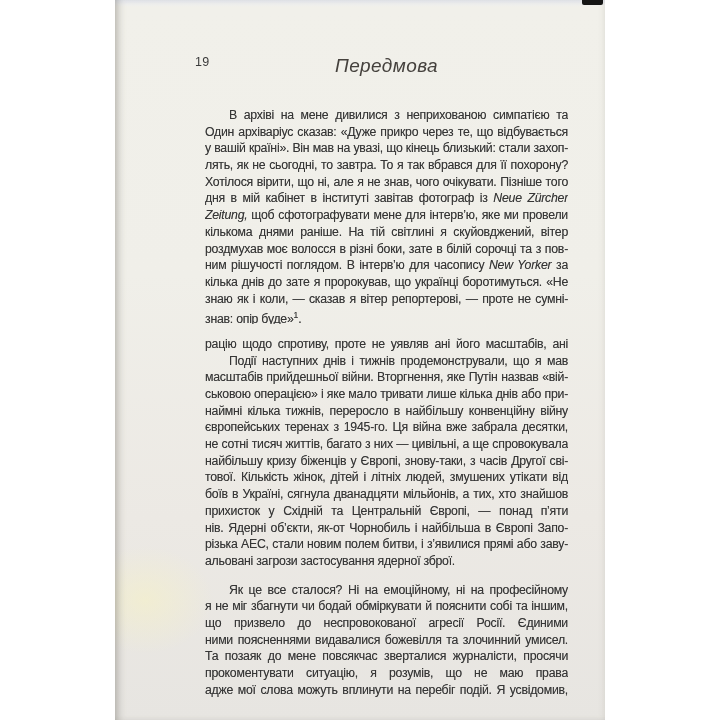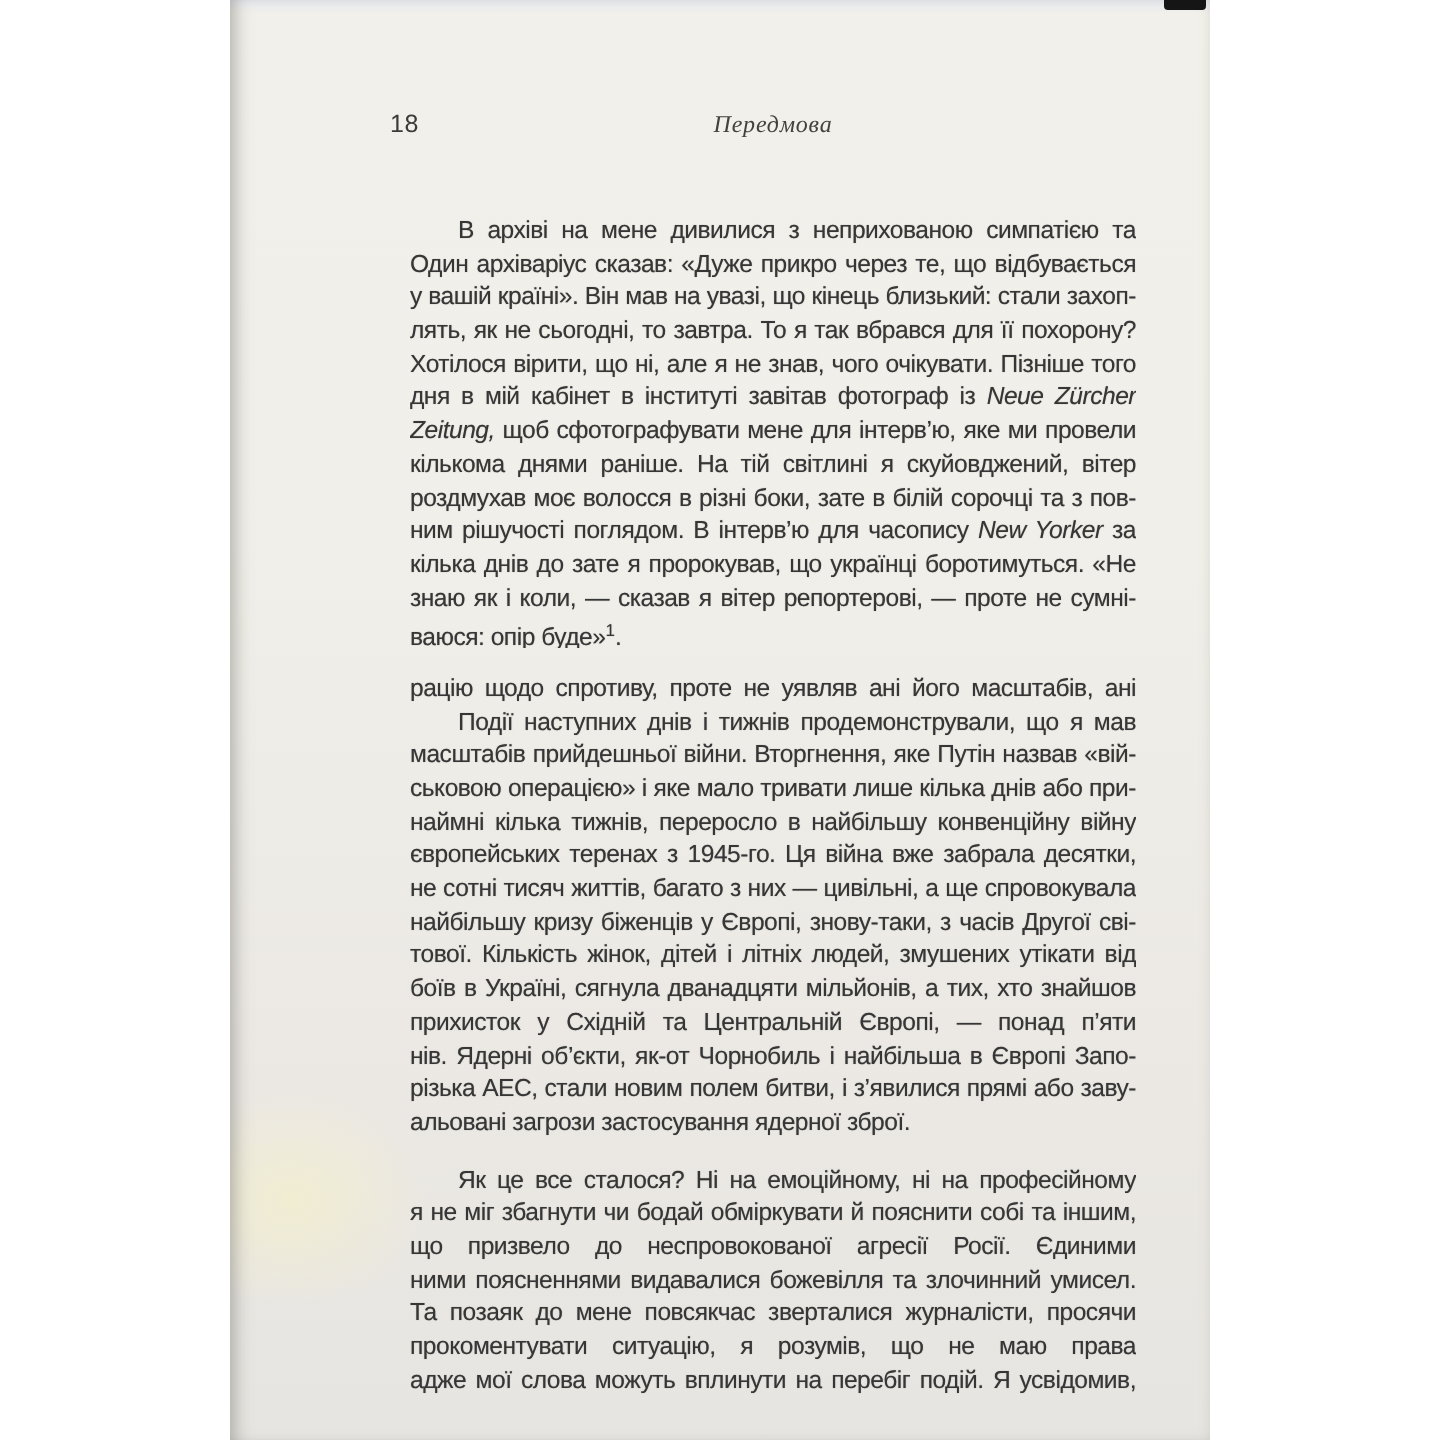--- a/index.html
+++ b/index.html
@@ -29,22 +29,22 @@
   
   .content { position: absolute; left: 78px; top: 0; width: 387px; }
 
   .header { position: absolute; top: 55px; left: 0; width: 387px; height: 16px; }
   .page-number {
     position: absolute; left: 2px; top: 0;
     font-size: 12.5px; color: #3b3b3b; letter-spacing: 0.3px;
   }
   .running-head {
     position: absolute; left: 0; right: 0; top: 0; text-align: center;
-    font-family: Liberation Serif, serif; font-style: italic;
-    font-size: 12px; color: #45413d; letter-spacing: 0.4px;
+    font-family: Liberation Sans, sans-serif; font-style: italic;
+    font-size: 19px; color: #45413d; letter-spacing: 0.4px;
   }
 
   .body-text {
     position: absolute; top: 95px; left: 0; width: 387px;
     font-size: 12.3px; line-height: 16.7px; letter-spacing: -0.25px;
     color: #363636;
     text-shadow: 0 0 0.5px rgba(70,70,70,0.55);
   }
   .para { margin: 12px; }
   .line {
@@ -58,38 +58,38 @@
   .sup { font-size: 8.5px; vertical-align: 4.5px; letter-spacing: 0; }
 </style>
 </head>
 <body>
 
 <div class="canvas">
   <div class="photo">
     <div class="corner-mark"></div>
     <div class="content">
       <div class="header">
-        <span class="page-number">18</span>
+        <span class="page-number">19</span>
         <span class="running-head">Передмова</span>
       </div>
       <div class="body-text">
           <div class="para">
             <div class="line first"><span>В архіві на мене дивилися з неприхованою симпатією та жалем.</span></div>
             <div class="line"><span>Один архіваріус сказав: «Дуже прикро через те, що відбувається</span></div>
             <div class="line"><span>у вашій країні». Він мав на увазі, що кінець близький: стали захоп-</span></div>
             <div class="line"><span>лять, як не сьогодні, то завтра. То я так вбрався для її похорону?</span></div>
             <div class="line"><span>Хотілося вірити, що ні, але я не знав, чого очікувати. Пізніше того</span></div>
             <div class="line"><span>дня в мій кабінет в інституті завітав фотограф із </span><span class="it">Neue Zürcher</span></div>
             <div class="line"><span class="it">Zeitung,</span><span> щоб сфотографувати мене для інтерв’ю, яке ми провели</span></div>
             <div class="line"><span>кількома днями раніше. На тій світлині я скуйовджений, вітер</span></div>
             <div class="line"><span>роздмухав моє волосся в різні боки, зате в білій сорочці та з пов-</span></div>
             <div class="line"><span>ним рішучості поглядом. В інтерв’ю для часопису </span><span class="it">New Yorker</span><span> за</span></div>
             <div class="line"><span>кілька днів до зате я пророкував, що українці боротимуться. «Не</span></div>
             <div class="line"><span>знаю як і коли, — сказав я вітер репортерові, — проте не сумні-</span></div>
-            <div class="line end"><span>ваюся: опір буде»</span><span class="sup">1</span><span>.</span></div>
+            <div class="line end"><span>знав: опір буде»</span><span class="sup">1</span><span>.</span></div>
           </div>
           <div class="para">
             <div class="line"><span>рацію щодо спротиву, проте не уявляв ані його масштабів, ані</span></div>
             <div class="line first"><span>Події наступних днів і тижнів продемонстрували, що я мав</span></div>
             <div class="line"><span>масштабів прийдешньої війни. Вторгнення, яке Путін назвав «вій-</span></div>
             <div class="line"><span>ськовою операцією» і яке мало тривати лише кілька днів або при-</span></div>
             <div class="line"><span>наймні кілька тижнів, переросло в найбільшу конвенційну війну на</span></div>
             <div class="line"><span>європейських теренах з 1945-го. Ця війна вже забрала десятки, як</span></div>
             <div class="line"><span>не сотні тисяч життів, багато з них — цивільні, а ще спровокувала</span></div>
             <div class="line"><span>найбільшу кризу біженців у Європі, знову-таки, з часів Другої сві-</span></div>

